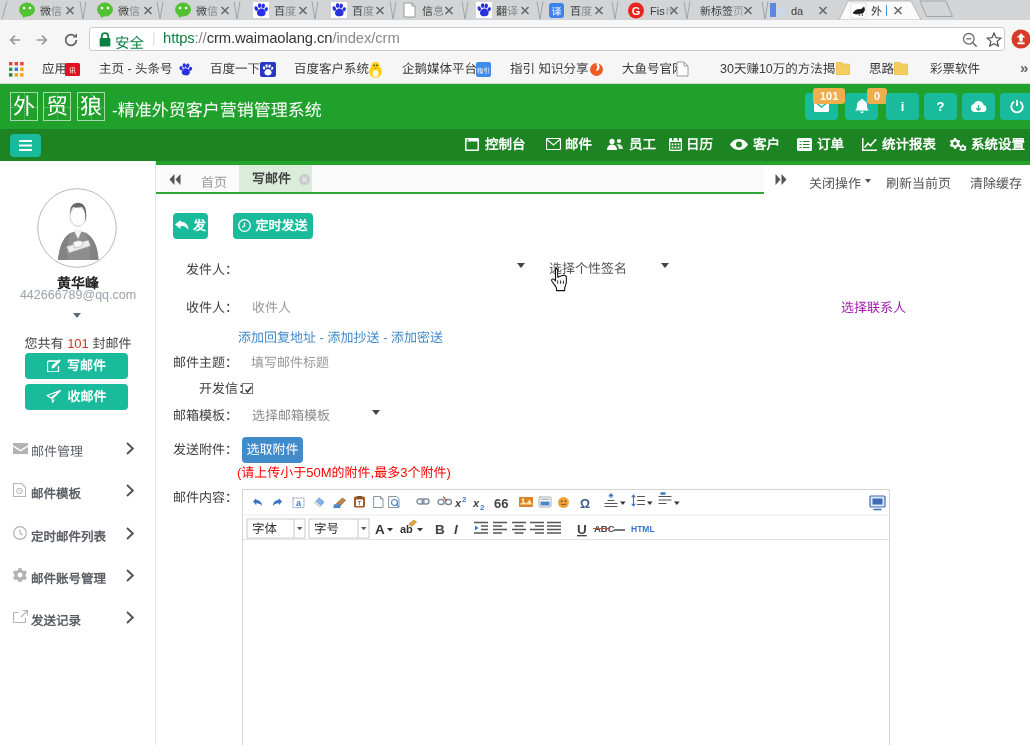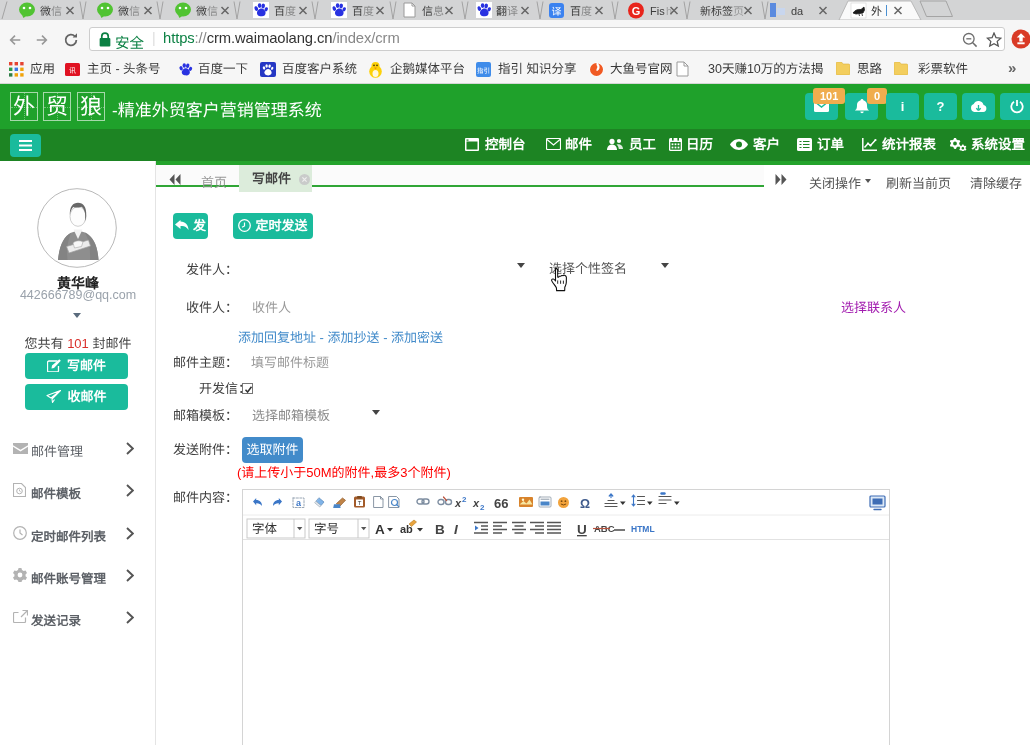--- a/index.html
+++ b/index.html
@@ -3,39 +3,39 @@
 <meta charset="utf-8">
 <style>
   * { margin:0; padding:0; box-sizing:border-box; }
   html,body { width:1030px; height:745px; overflow:hidden; }
   body { font-family:"Liberation Sans", sans-serif; position:relative; background:#fff; }
   .abs { position:absolute; }
   
   #tabstrip { left:0; top:0; width:1030px; height:20px; background:#d3d4d5; }
   #toolbar { left:0; top:20px; width:1030px; height:35px; background:#f6f6f6; }
   #bookmarks { left:0; top:55px; width:1030px; height:29px; background:#f6f6f6; border-bottom:1px solid #d6d6d6; font-size:12.5px; color:#3a3a3a; }
-  .bm { position:absolute; top:7px; height:15px; line-height:15px; white-space:nowrap; }
+  .bm { position:absolute; top:7px; height:15px; line-height:15px; white-space:nowrap;margin-left:12px; }
   #urlbox { left:89px; top:7px; width:916px; height:24px; background:#fff; border:1px solid #cdcdcd; border-radius:3px;text-align:center; }
   #urltext { position:absolute; left:73px; top:2px; font-size:14.8px; color:#333; white-space:nowrap; letter-spacing:-0.1px; }
   
   #hdr { left:0; top:84px; width:1030px; height:45px; background:#1fa12b; }
   .logobox { position:absolute; top:8px; width:28px; height:29px; border:1px solid rgba(255,255,255,.6); color:#fff; font-size:22px; line-height:28px; text-align:center; font-family:"Liberation Serif", serif; }
   .logobox:before { content:""; position:absolute; left:50%; top:0; bottom:0; width:0; border-left:1px dotted rgba(255,255,255,.35); }
   .logobox:after { content:""; position:absolute; top:50%; left:0; right:0; height:0; border-top:1px dotted rgba(255,255,255,.35); }
   #hdrtitle { position:absolute; left:112px; top:12px; color:#fff; font-size:17px; }
   .topbtn { position:absolute; top:9px; width:33px; height:27px; background:#1abb9c; border-radius:4px; color:#fff; text-align:center; line-height:27px; font-weight:bold; font-size:13px; }
   .badge { position:absolute; top:4px; background:#f0ad4e; border-radius:3px; color:#fff; font-size:11px; font-weight:bold; padding:1px 7px; line-height:14px; }
   #nav { left:0; top:129px; width:1030px; height:32px; background:#1d8423; color:#fff; }
   #hamb { position:absolute; left:10px; top:5px; width:31px; height:23px; background:#1abb9c; border-radius:4px; }
   .navitem { position:absolute; top:0; height:32px; line-height:32px; font-size:13.5px; font-weight:bold; color:#fff; white-space:nowrap; }
   .navic { position:absolute; top:9px; }
   
   #sidebar { left:0; top:161px; width:156px; height:584px; background:#fff; border-right:1px solid #e4e4e4; }
   #main { left:156px; top:161px; width:874px; height:584px; background:#fff; border-top:4px solid #24a32c; }
-  #tabbar { position:absolute; left:0; top:0; width:874px; height:22px; background:#fbfbfb; border-bottom:2px solid #30a636; }
+  #tabbar { position:absolute; left:0; top:0; width:874px; height:29px; background:#fbfbfb; border-bottom:2px solid #30a636; }
   #tabtools { position:absolute; right:0; top:0; width:266px; height:29px; background:#fff; font-size:13px; color:#555; }
   .ttxt { position:absolute; top:8px; white-space:nowrap; }
   #activetab { position:absolute; left:83px; top:0; width:73px; height:27px; background:#dcecdb; font-size:13px; font-weight:bold; color:#444; line-height:27px; }
   
   .lbl { position:absolute; font-size:13px; font-weight:normal; color:#404040; white-space:nowrap; }
   .ph { position:absolute; font-size:13px; color:#999; white-space:nowrap; }
   .caret { position:absolute; width:0; height:0; border-left:4.5px solid transparent; border-right:4.5px solid transparent; border-top:5.5px solid #333; }
   .greenbtn { position:absolute; background:#1abb9c; border-radius:4px; color:#fff; font-size:13px; font-weight:bold; text-align:center; }
   #editor { position:absolute; left:86px; top:324px; width:648px; height:400px; border:1px solid #d4d4d4; background:#fff; }
 </style>

